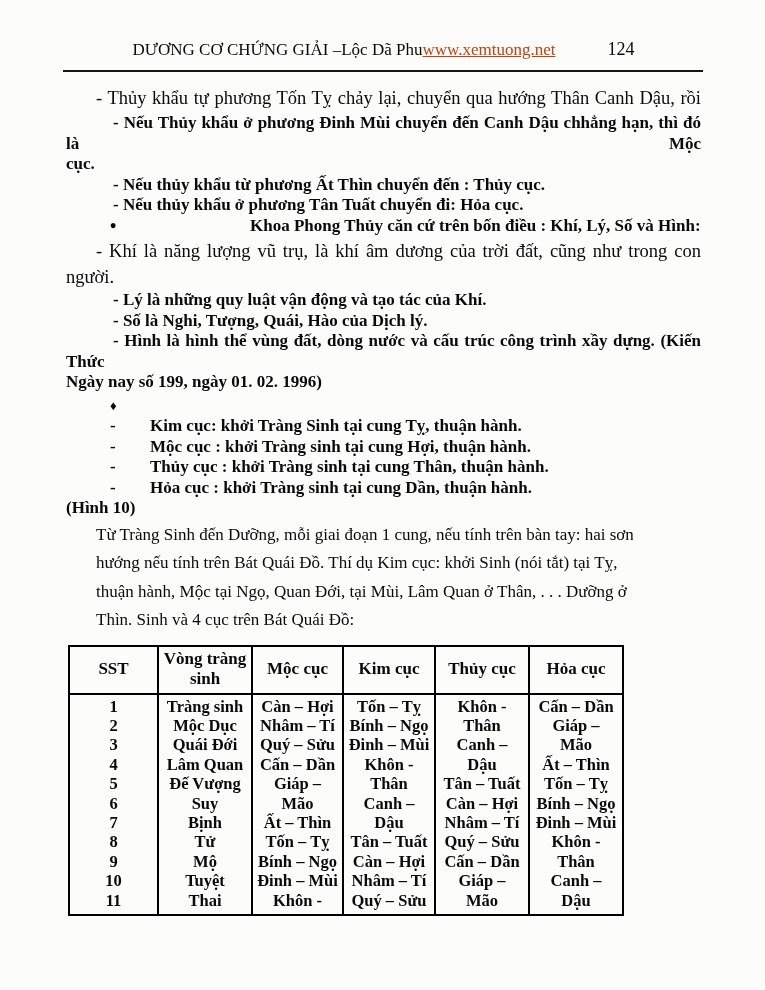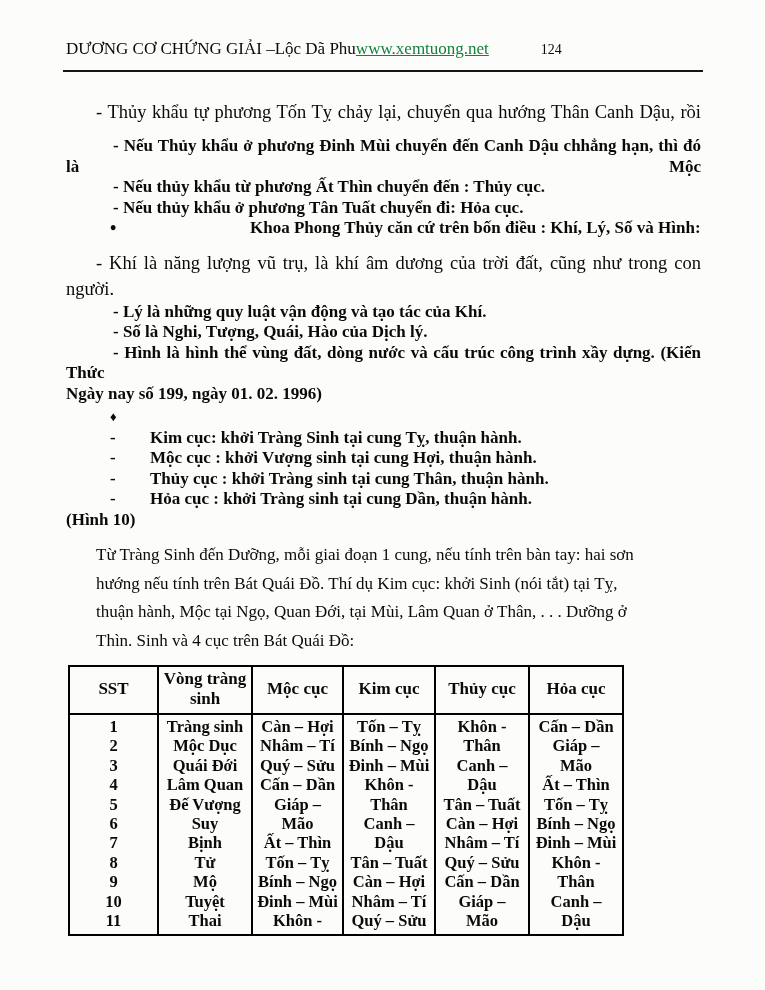--- a/index.html
+++ b/index.html
@@ -8,33 +8,33 @@
     width:765px; height:990px;
     margin:0 auto;
     background:#fcfcfb;
     color:#0a0a0a;
     font-family:"Liberation Serif", serif;
     box-sizing:border-box;
     padding:38px 64px 0 66px;
     overflow:hidden;
   }
   
-  .doc-header { display:flex; justify-content:flex-start; align-items:baseline; font-size:17px; line-height:22px; }
+  .doc-header { display:flex; justify-content:center; align-items:baseline; font-size:17px; line-height:22px; }
   .h-right { display:flex; align-items:baseline; gap:52px; }
-  .h-link { color:#15803d; text-decoration:underline; cursor:pointer; }
-  .h-page { font-size:14px; }
+  .h-link { color:#c2410c; text-decoration:underline; cursor:pointer; }
+  .h-page { font-size:18px; }
   .rule { border:none; border-top:2px solid #151515; margin:9px 0 0 -3px; width:640px; }
 
   
   .reg  { font-size:18.5px; line-height:26px; }
   .reg2 { font-size:17px; line-height:28.5px;font-family:Liberation Serif, serif; }
   .bold { font-weight:bold; font-size:17px; line-height:20.5px; }
   .ml30 { margin-left:30px; }
-  .mt12 { margin-top:27px; }
-  .mt2  { margin-top:11px; }
+  .mt12 { margin-top:13px; }
+  .mt2  { margin-top:2px; }
   .ln { white-space:nowrap; }
   .jl { white-space:normal; text-align:justify; text-align-last:justify; }
   .ti47 { text-indent:47px; }
   .ti30 { text-indent:30px; }
 
   
   .brow { display:flex; }
   .brow .mk  { flex:0 0 140px; margin-left:44px; }
   .mk-b { font-size:18px; }
   .mk-d { font-size:13px; padding-top:3px; }
@@ -66,20 +66,21 @@
     </span>
   </div>
   <div class="rule"></div>
 
   <div class="reg ml30 mt12">
     <div class="ln jl">- Thủy khẩu tự phương Tốn Tỵ chảy lại, chuyển qua hướng Thân Canh Dậu, rồi</div>
   </div>
 
   <div class="bold mt2">
     <div class="jl ti47">- Nếu Thủy khẩu ở phương Đinh Mùi chuyển đến Canh Dậu chhẳng hạn, thì đó là Mộc</div>
+    <div class="ln">cục.</div>
   </div>
 
   <div class="bold ti47 ln">- Nếu thủy khẩu từ phương Ất Thìn chuyển đến : Thủy cục.</div>
   <div class="bold ti47 ln">- Nếu thủy khẩu ở phương Tân Tuất chuyển đi: Hỏa cục.</div>
 
   <div class="bold brow">
     <span class="mk mk-b">•</span>
     <span class="ln">Khoa Phong Thủy căn cứ trên bốn điều : Khí, Lý, Số và Hình:</span>
   </div>
 
@@ -100,21 +101,21 @@
   <div class="bold brow">
     <span class="mk mk-d">♦</span>
   </div>
 
   <div class="bold lrow">
     <span class="mk2">-</span>
     <span class="ln">Kim cục: khởi Tràng Sinh tại cung Tỵ, thuận hành.</span>
   </div>
   <div class="bold lrow">
     <span class="mk2">-</span>
-    <span class="ln">Mộc cục : khởi Vượng sinh tại cung Hợi, thuận hành.</span>
+    <span class="ln">Mộc cục : khởi Tràng sinh tại cung Hợi, thuận hành.</span>
   </div>
   <div class="bold lrow">
     <span class="mk2">-</span>
     <span class="ln">Thủy cục : khởi Tràng sinh tại cung Thân, thuận hành.</span>
   </div>
   <div class="bold lrow">
     <span class="mk2">-</span>
     <span class="ln">Hỏa cục : khởi Tràng sinh tại cung Dần, thuận hành.</span>
   </div>
 

